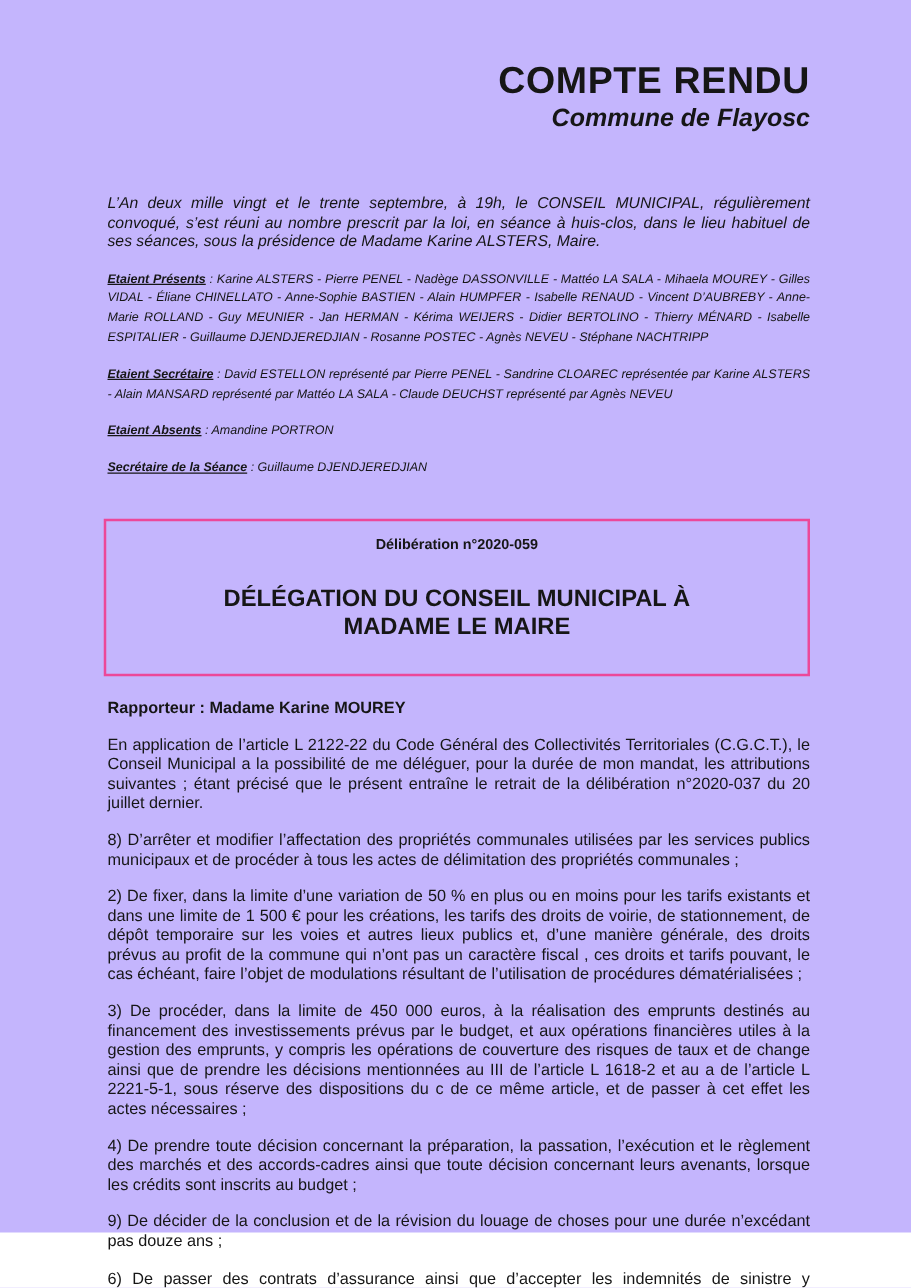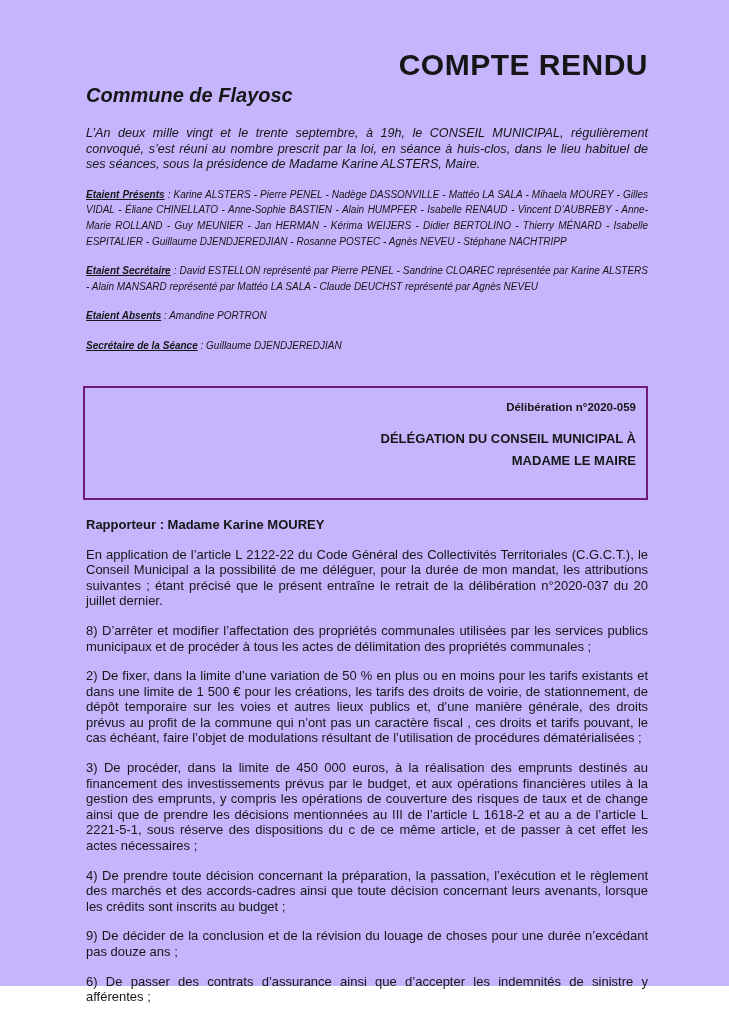--- a/index.html
+++ b/index.html
@@ -24,58 +24,59 @@
   .doc-title {
     margin: 0;
     text-align: right;
     font-size: 30px;
     font-weight: 700;
     letter-spacing: 0.5px;
     line-height: 34px;
   }
   .doc-subtitle {
     margin: 2px 0 0 0;
+    text-align: right;
     font-size: 20px;
     font-weight: 700;
     font-style: italic;
     line-height: 23px;
   }
   .preamble {
-    margin: 19px 0 0 0;
+    margin: 48px 0 0 0;
     font-style: italic;
     font-size: 12.6px;
     line-height: 15.6px;
     text-align: justify;
   }
   .attendance-paragraph {
     margin: 14px 0 0 0;
     font-style: italic;
     font-size: 10px;
     line-height: 15.6px;
     text-align: justify;
   }
   .att-label {
     font-weight: 700;
     text-decoration: underline;
   }
   .delib-box {
     margin: 32px 0 0 -3px;
-    border: 2px solid #701a75;
+    border: 2px solid #ec4899;
     padding: 12px 10px 26px 10px;
-    text-align: right;
+    text-align: center;
   }
   .delib-number {
     font-weight: 700;
     font-size: 11.5px;
     line-height: 14px;
   }
   .delib-title {
-    margin-top: 14px;
+    margin-top: 26px;
     font-weight: 700;
-    font-size: 13px;
+    font-size: 19px;
     line-height: 22px;
   }
   .rapporteur {
     margin: 17px 0 0 0;
     font-weight: 700;
     font-size: 13px;
     line-height: 16px;
   }
   .body-paragraph {
     margin: 14px 0 0 0;

